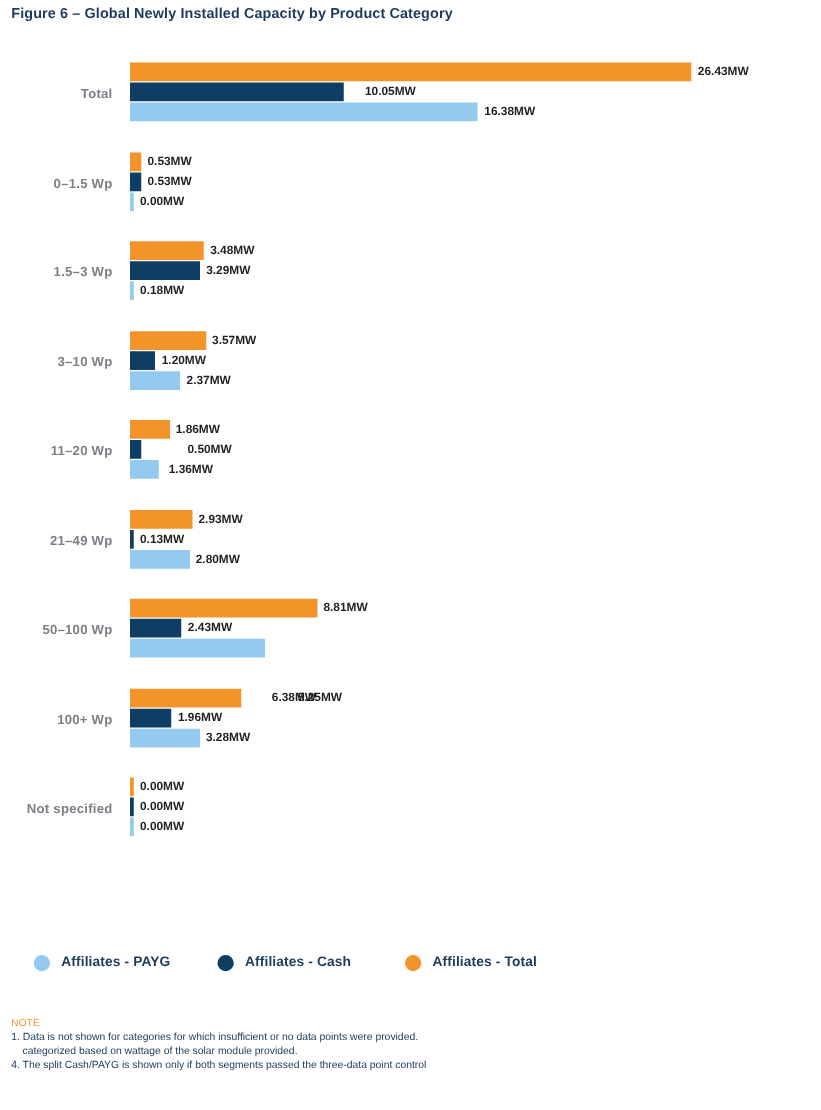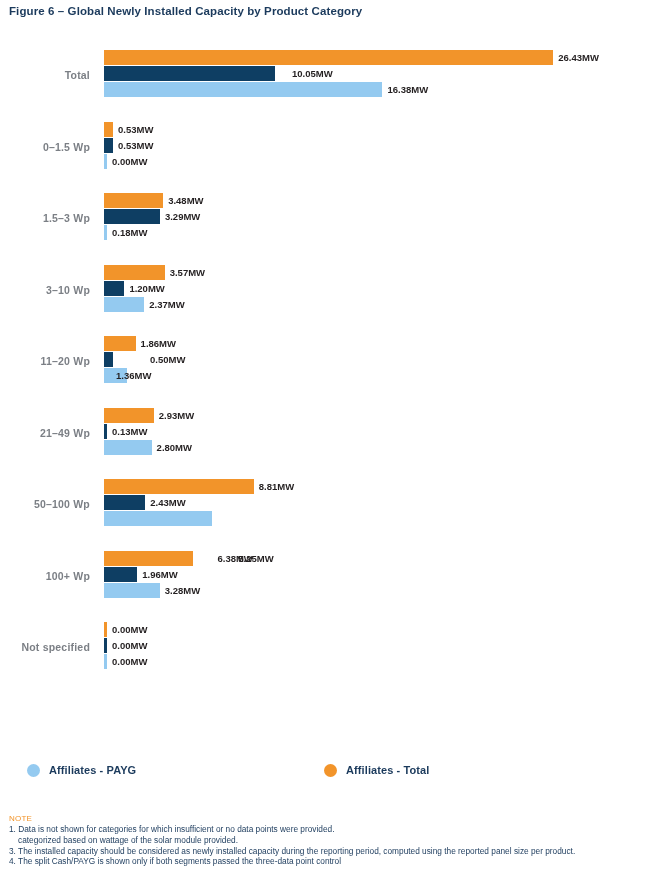--- a/index.html
+++ b/index.html
@@ -225,21 +225,21 @@
         <div class="bar-row">
           <div class="bar total" style="width: 31.62px; background: rgb(242, 148, 42);"></div>
           <div class="bar-value" style="left: 31.62px;">1.86MW</div>
         </div>
         <div class="bar-row">
           <div class="bar cash" style="width: 8.5px; background: rgb(14, 62, 99);"></div>
           <div class="bar-value" style="left: 1px; margin-left: 40px;">0.50MW</div>
         </div>
         <div class="bar-row">
           <div class="bar payg" style="width: 23.12px; background: rgb(148, 202, 240);"></div>
-          <div class="bar-value" style="left: 7px;">1.36MW</div>
+          <div class="bar-value" style="left: 26px;">1.36MW</div>
         </div>
       </div>
     </div>
     <div class="group" style="top: 357.5px;">
       <div class="group-label">21–49 Wp</div>
       <div class="bars">
         <div class="bar-row">
           <div class="bar total" style="width: 49.81px; background: rgb(242, 148, 42);"></div>
           <div class="bar-value" style="left: 49.81px;">2.93MW</div>
         </div>
@@ -303,28 +303,31 @@
           <div class="bar-value" style="left: 3px;">0.00MW</div>
         </div>
       </div>
     </div>
   </div>
 
 <div id="legend">
     <div class="legend-item" style="left: 27px;">
       <span class="legend-swatch" style="background: rgb(148, 202, 240);"></span>
       <span class="legend-label">Affiliates - PAYG</span>
+    </div>
+    <div class="legend-item" style="left: 174px;">
+      <span class="legend-swatch" style="background: rgb(14, 62, 99);"></span>
+      <span class="legend-label">Affiliates - Cash</span>
     </div>
     <div class="legend-item" style="left: 324px;">
       <span class="legend-swatch" style="background: rgb(242, 148, 42);"></span>
       <span class="legend-label">Affiliates - Total</span>
     </div>
   </div>
 
 <div id="notes">
   <div id="notes-title">NOTE</div>
   <div id="notes-lines">
       <div class="note-line">1. Data is not shown for categories for which insufficient or no data points were provided.</div>
       <div class="note-line indented">categorized based on wattage of the solar module provided.</div>
-      <div class="note-line">3. The installed capacity should be considered as newly installed capacity during the reporting period, computed using the reported panel size per product.</div>
       <div class="note-line">4. The split Cash/PAYG is shown only if both segments passed the three-data point control</div>
     </div>
 </div>
 
 </body></html>

